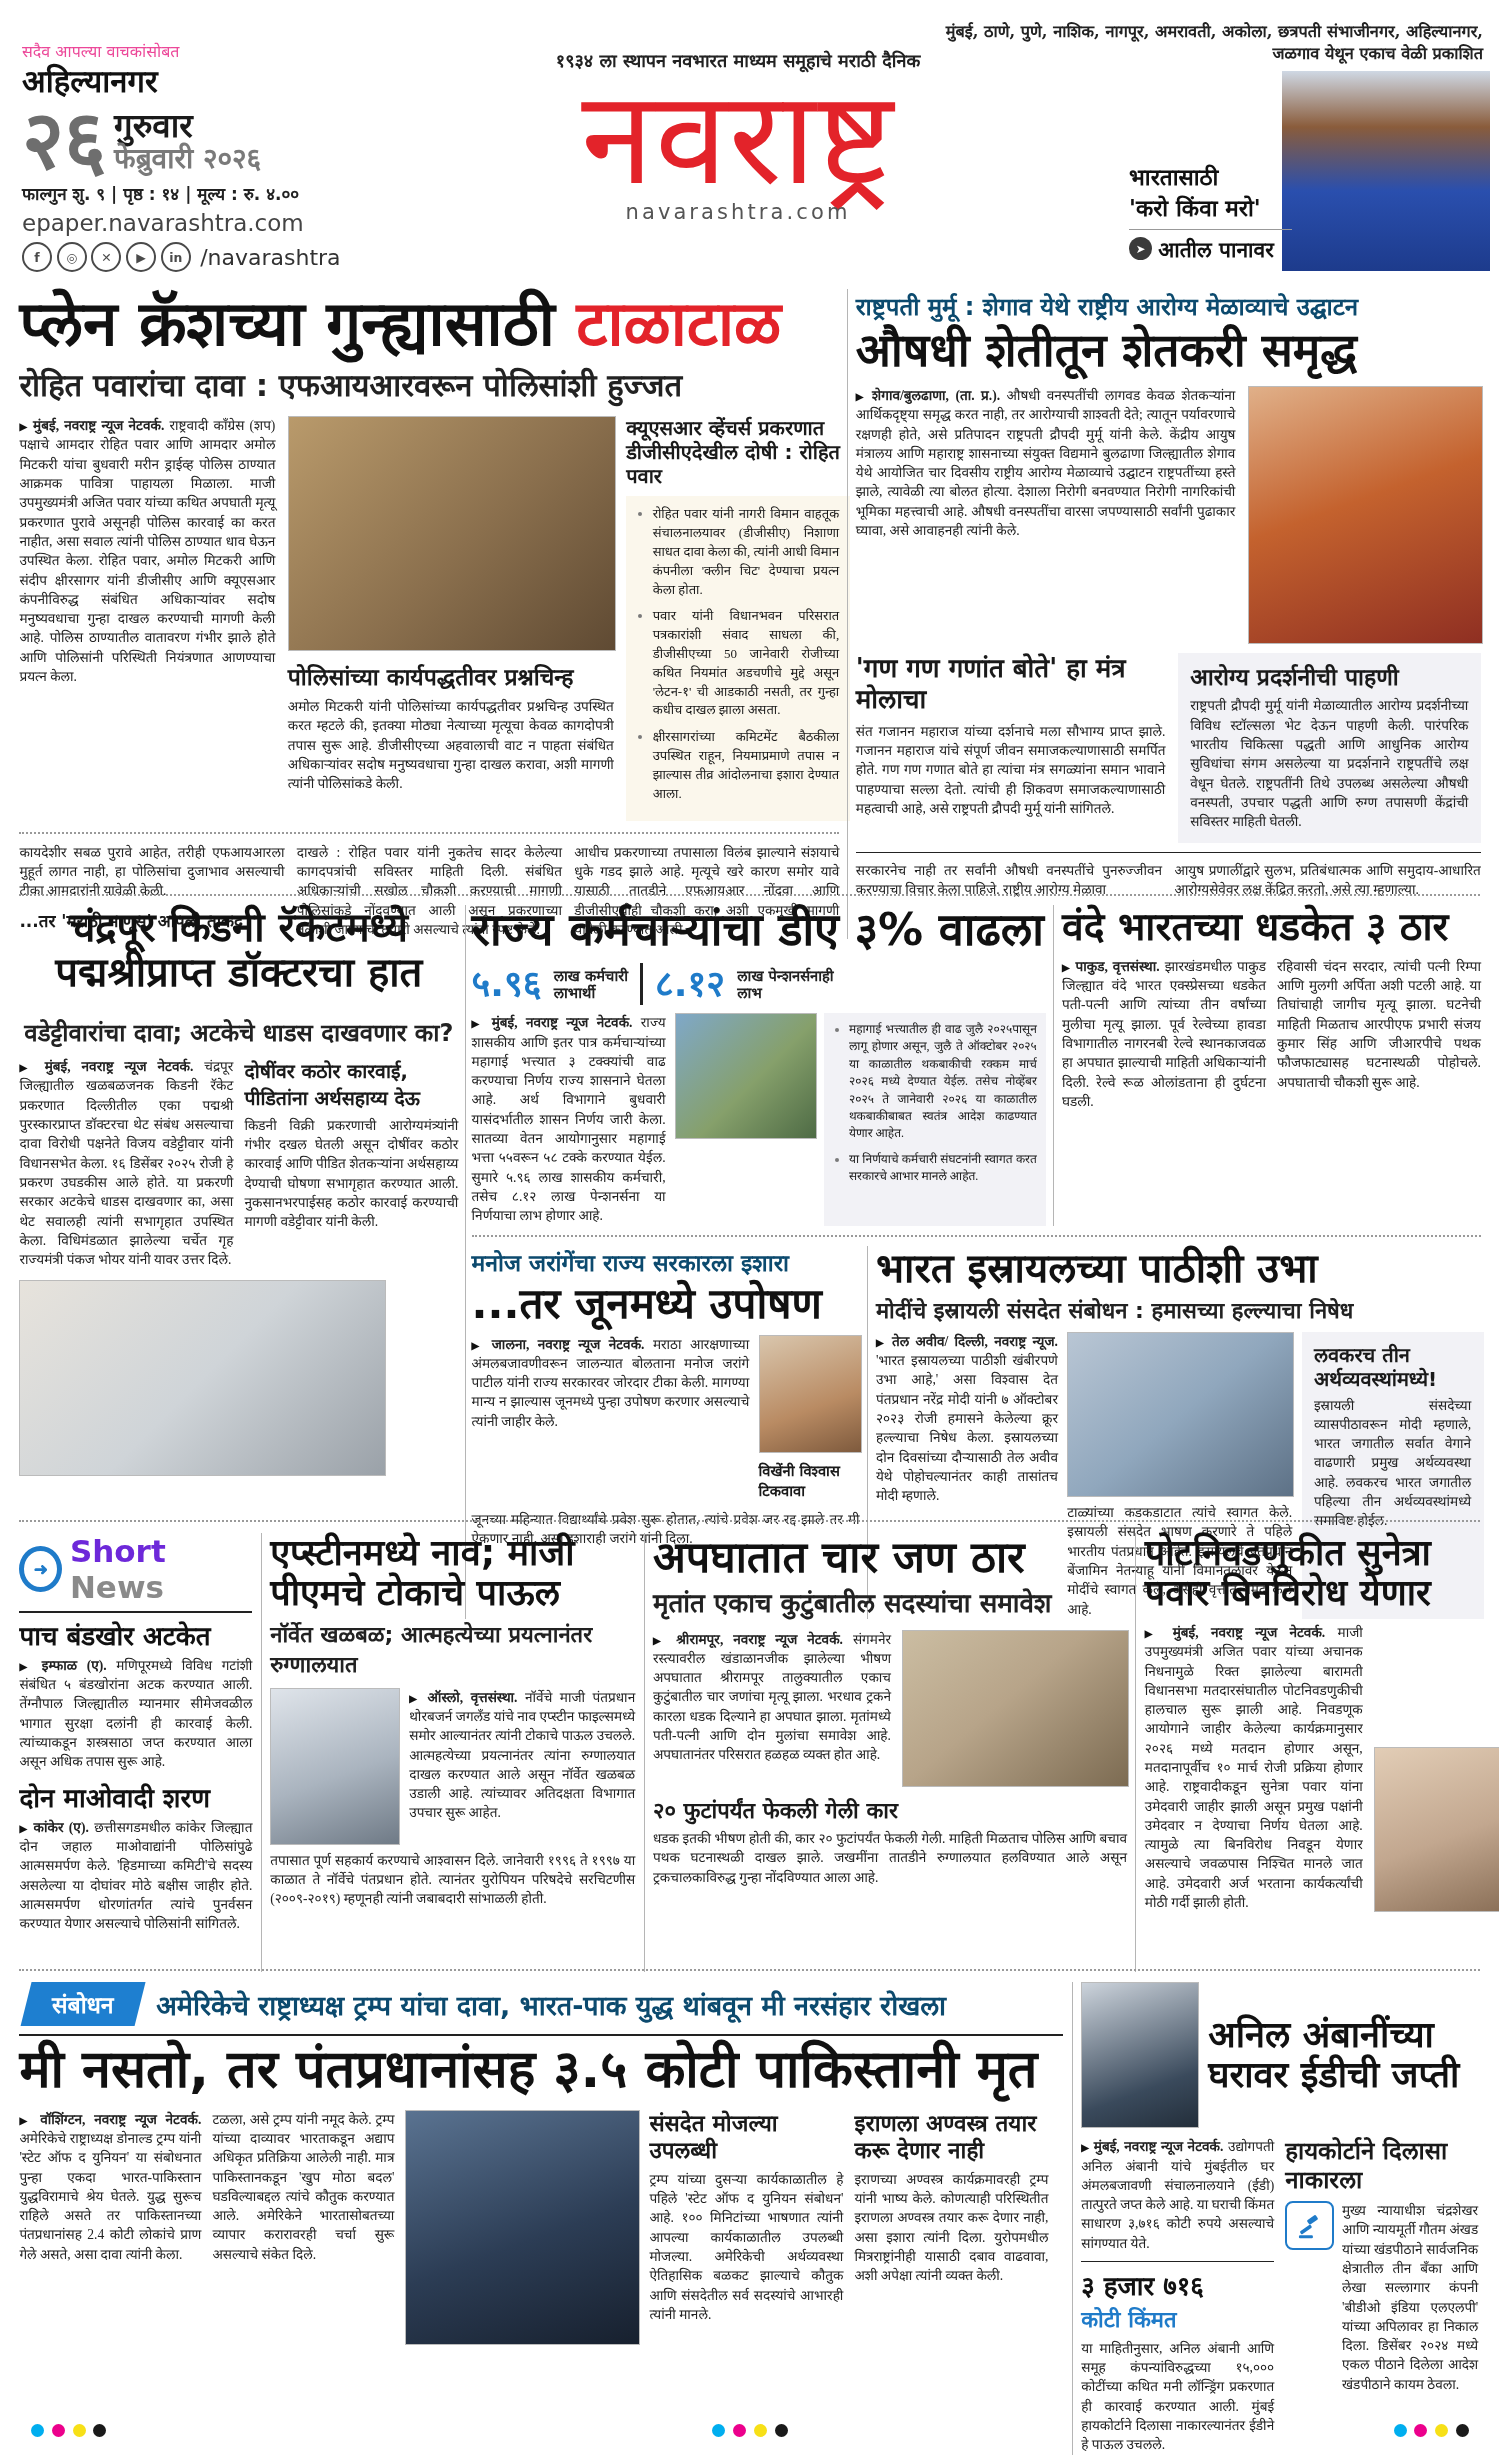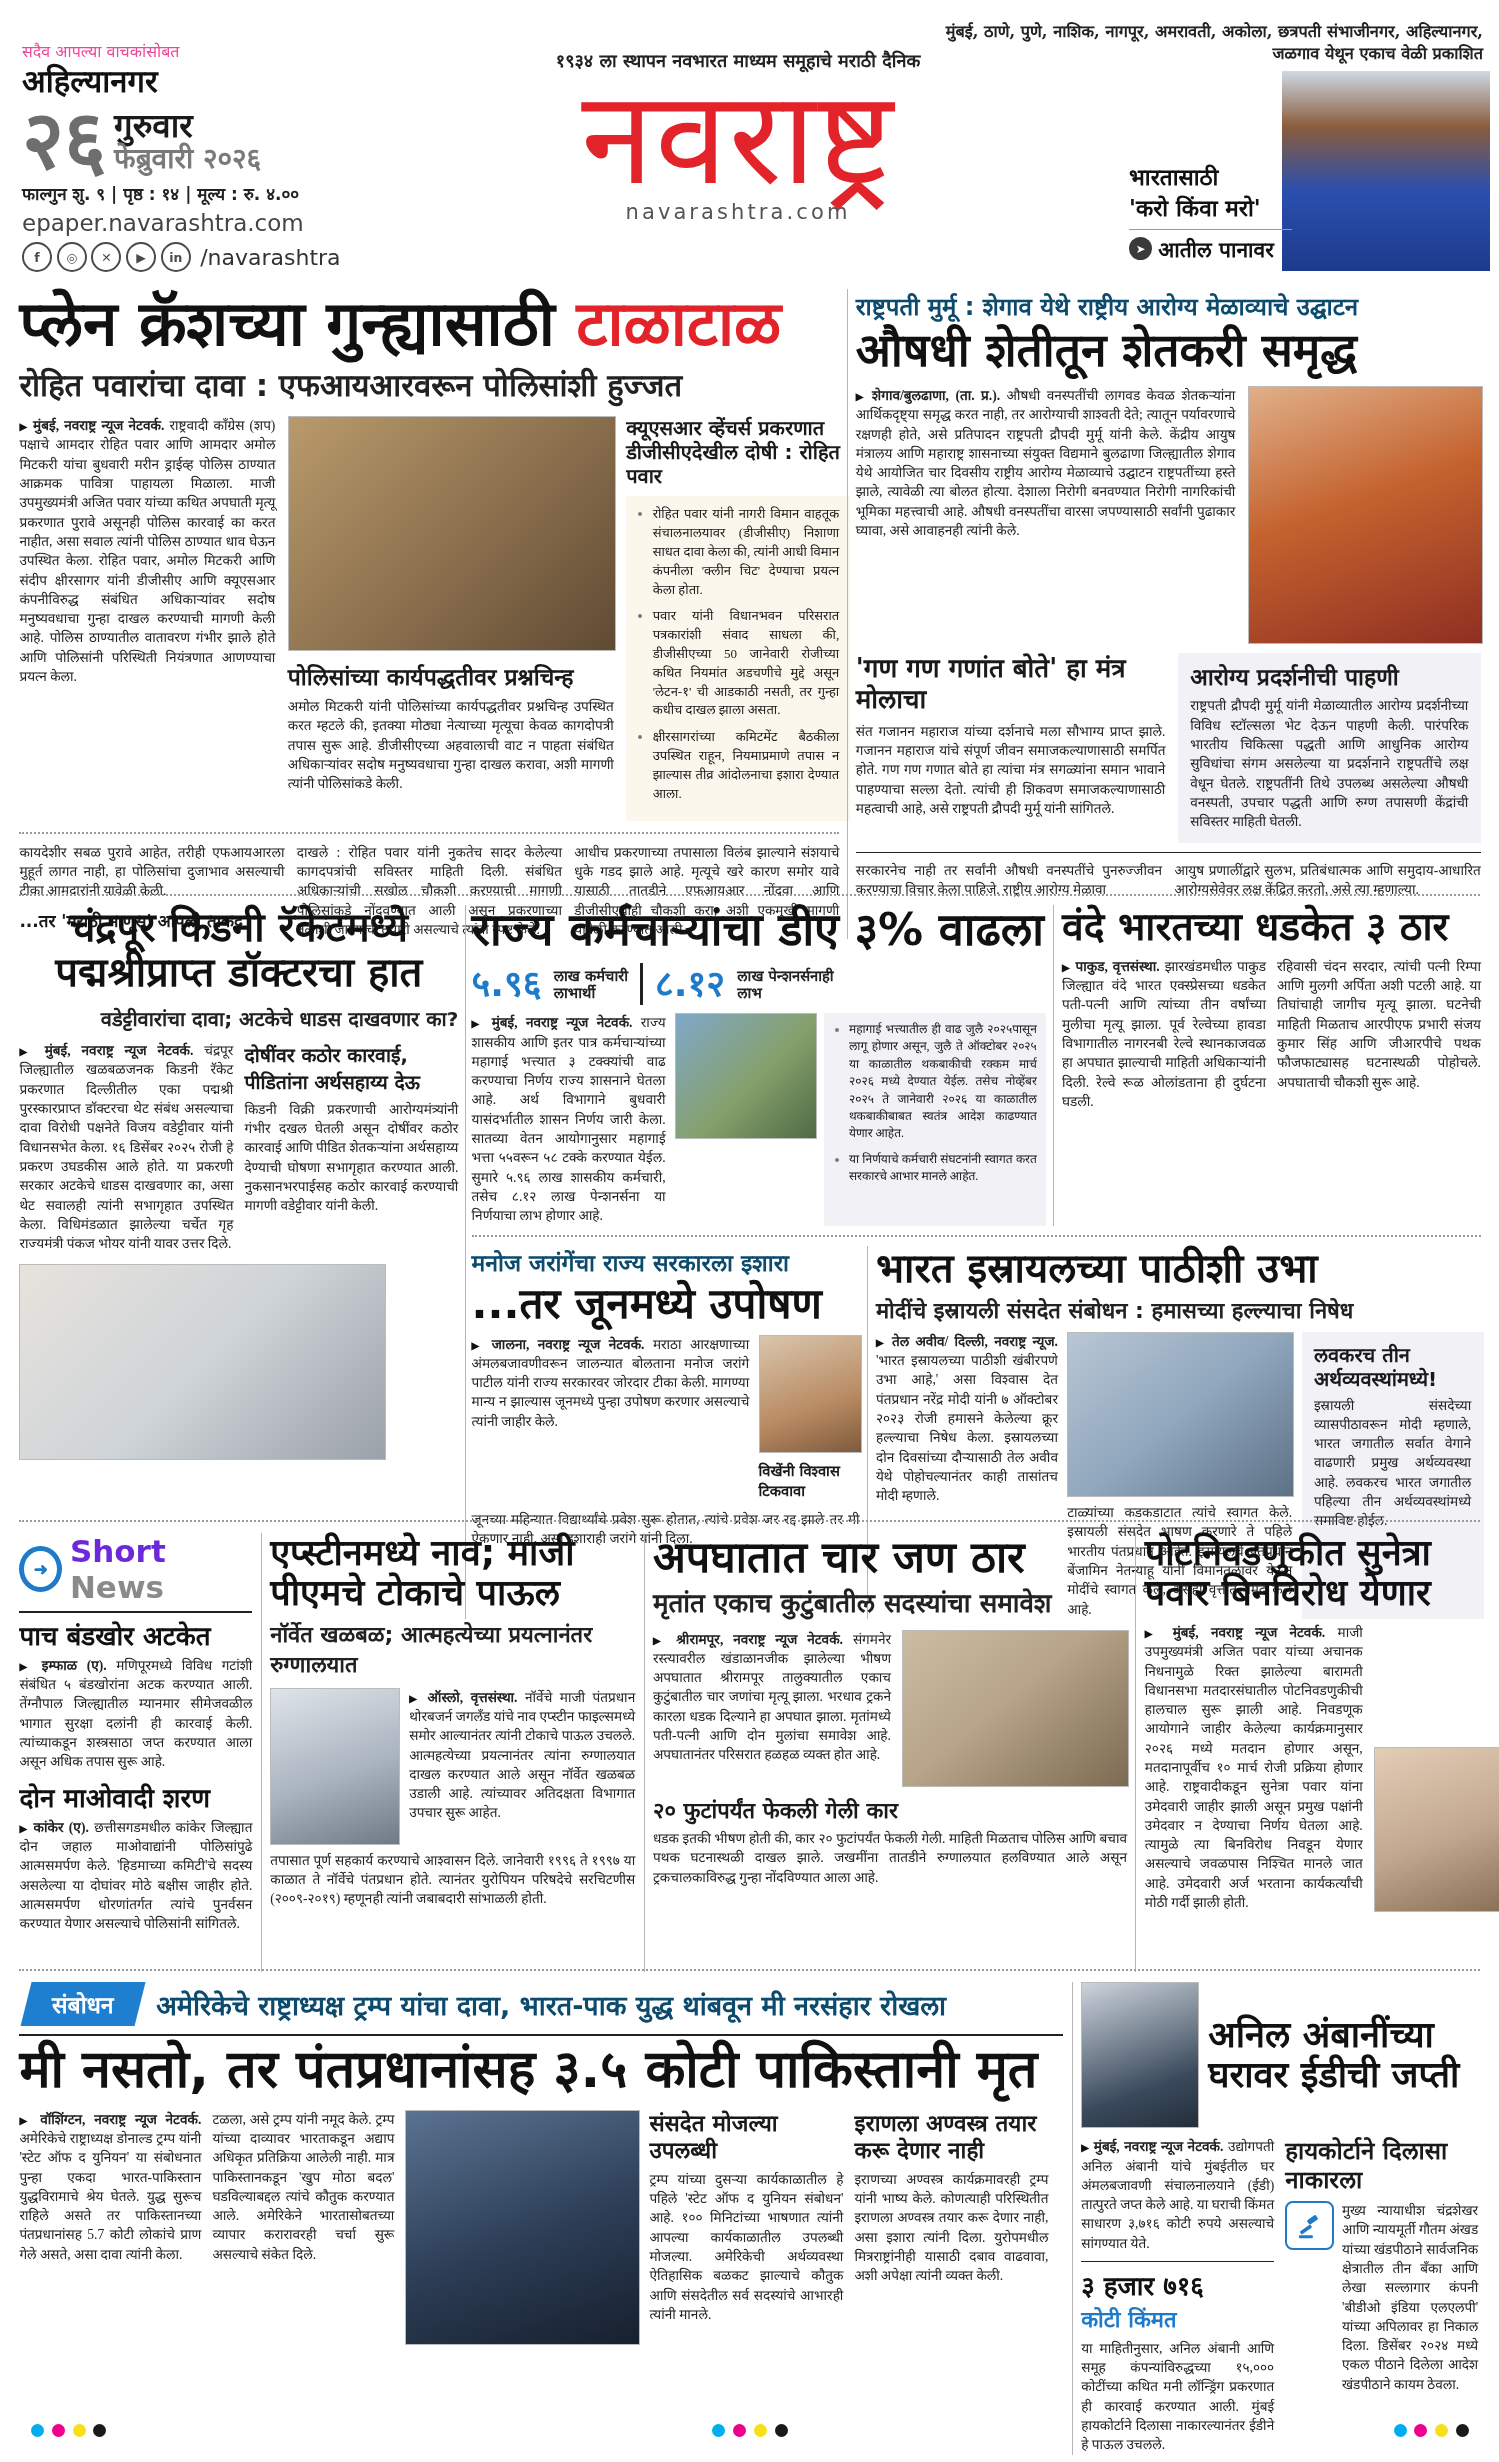--- a/index.html
+++ b/index.html
@@ -150,21 +150,21 @@
         <p class="body-txt">सरकारनेच नाही तर सर्वांनी औषधी वनस्पतींचे पुनरुज्जीवन करण्याचा विचार केला पाहिजे. राष्ट्रीय आरोग्य मेळावा</p>
         <p class="body-txt">आयुष प्रणालींद्वारे सुलभ, प्रतिबंधात्मक आणि समुदाय-आधारित आरोग्यसेवेवर लक्ष केंद्रित करतो, असे त्या म्हणाल्या.</p>
       </div>
     </div>
   </div>
 
   <div class="abs dotted-top" style="left:19.4px;top:894px;width:1461px;height:619px;padding-top:9.3px;display:grid;grid-template-columns:439px 0.8px 1009px;column-gap:6.2px;">
 
     <div>
       <h1 class="hl" style="font-size:40px;text-align:center;">चंद्रपूर किडनी रॅकेटमध्ये पद्मश्रीप्राप्त डॉक्टरचा हात</h1>
-      <h2 class="sub" style="font-size:20px;text-align:right;margin-top:10px;">वडेट्टीवारांचा दावा; अटकेचे धाडस दाखवणार का?</h2>
+      <h2 class="sub" style="font-size:24px;text-align:center;margin-top:20px;">वडेट्टीवारांचा दावा; अटकेचे धाडस दाखवणार का?</h2>
       <div style="display:grid;grid-template-columns:1fr 1fr;column-gap:11px;margin-top:9.3px;">
         <p class="body-txt"><span class="byline">मुंबई, नवराष्ट्र न्यूज नेटवर्क.</span>
           <span>चंद्रपूर जिल्ह्यातील खळबळजनक किडनी रॅकेट प्रकरणात दिल्लीतील एका पद्मश्री पुरस्कारप्राप्त डॉक्टरचा थेट संबंध असल्याचा दावा विरोधी पक्षनेते विजय वडेट्टीवार यांनी विधानसभेत केला. १६ डिसेंबर २०२५ रोजी हे प्रकरण उघडकीस आले होते. या प्रकरणी सरकार अटकेचे धाडस दाखवणार का, असा थेट सवालही त्यांनी सभागृहात उपस्थित केला. विधिमंडळात झालेल्या चर्चेत गृह राज्यमंत्री पंकज भोयर यांनी यावर उत्तर दिले.</span></p>
         <div>
           <h3 class="cross" style="font-size:19.4px;margin-top:0;">दोषींवर कठोर कारवाई, पीडितांना अर्थसहाय्य देऊ</h3>
           <p class="body-txt">किडनी विक्री प्रकरणाची आरोग्यमंत्र्यांनी गंभीर दखल घेतली असून दोषींवर कठोर कारवाई आणि पीडित शेतकऱ्यांना अर्थसहाय्य देण्याची घोषणा सभागृहात करण्यात आली. नुकसानभरपाईसह कठोर कारवाई करण्याची मागणी वडेट्टीवार यांनी केली.</p>
         </div>
       </div>
       <div class="photo" style="width:365px;height:194px;margin-top:11px;background:linear-gradient(135deg,#e7e3dc,#cfd4d8 50%,#9aa1a8);"></div>
     </div>
@@ -305,21 +305,21 @@
 
     <div>
       <div style="display:flex;align-items:center;gap:17px;">
         <span class="tag-flag"><span>संबोधन</span></span>
         <h3 class="kicker" style="font-size:27px;">अमेरिकेचे राष्ट्राध्यक्ष ट्रम्प यांचा दावा, भारत-पाक युद्ध थांबवून मी नरसंहार रोखला</h3>
       </div>
       <div class="sep-line" style="margin:7.8px 0 4.7px;"></div>
       <h1 class="hl" style="font-size:52px;">मी नसतो, तर पंतप्रधानांसह ३.५ कोटी पाकिस्तानी मृत</h1>
       <div style="display:grid;grid-template-columns:182px 182px 233px 194px 194px;column-gap:11px;margin-top:11px;">
         <p class="body-txt"><span class="byline">वॉशिंग्टन, नवराष्ट्र न्यूज नेटवर्क.</span>
-          <span>अमेरिकेचे राष्ट्राध्यक्ष डोनाल्ड ट्रम्प यांनी 'स्टेट ऑफ द युनियन' या संबोधनात पुन्हा एकदा भारत-पाकिस्तान युद्धविरामाचे श्रेय घेतले. युद्ध सुरूच राहिले असते तर पाकिस्तानच्या पंतप्रधानांसह 5.7 कोटी लोकांचे प्राण गेले असते, असा दावा त्यांनी केला.</span></p>
+          <span>अमेरिकेचे राष्ट्राध्यक्ष डोनाल्ड ट्रम्प यांनी 'स्टेट ऑफ द युनियन' या संबोधनात पुन्हा एकदा भारत-पाकिस्तान युद्धविरामाचे श्रेय घेतले. युद्ध सुरूच राहिले असते तर पाकिस्तानच्या पंतप्रधानांसह 2.4 कोटी लोकांचे प्राण गेले असते, असा दावा त्यांनी केला.</span></p>
         <p class="body-txt">टळला, असे ट्रम्प यांनी नमूद केले. ट्रम्प यांच्या दाव्यावर भारताकडून अद्याप अधिकृत प्रतिक्रिया आलेली नाही. मात्र पाकिस्तानकडून 'खुप मोठा बदल' घडविल्याबद्दल त्यांचे कौतुक करण्यात आले. अमेरिकेने भारतासोबतच्या व्यापार करारावरही चर्चा सुरू असल्याचे संकेत दिले.</p>
         <div class="photo" style="width:233px;height:233px;align-self:end;background:linear-gradient(160deg,#5a7391,#2c3d55 55%,#17202e);"></div>
         <div>
           <h3 class="mini-head" style="font-size:22.5px;">संसदेत मोजल्या उपलब्धी</h3>
           <p class="body-txt" style="margin-top:6.2px;">ट्रम्प यांच्या दुसऱ्या कार्यकाळातील हे पहिले 'स्टेट ऑफ द युनियन संबोधन' आहे. १०० मिनिटांच्या भाषणात त्यांनी आपल्या कार्यकाळातील उपलब्धी मोजल्या. अमेरिकेची अर्थव्यवस्था ऐतिहासिक बळकट झाल्याचे कौतुक आणि संसदेतील सर्व सदस्यांचे आभारही त्यांनी मानले.</p>
         </div>
         <div>
           <h3 class="mini-head" style="font-size:22.5px;">इराणला अण्वस्त्र तयार करू देणार नाही</h3>
           <p class="body-txt" style="margin-top:6.2px;">इराणच्या अण्वस्त्र कार्यक्रमावरही ट्रम्प यांनी भाष्य केले. कोणत्याही परिस्थितीत इराणला अण्वस्त्र तयार करू देणार नाही, असा इशारा त्यांनी दिला. युरोपमधील मित्रराष्ट्रांनीही यासाठी दबाव वाढवावा, अशी अपेक्षा त्यांनी व्यक्त केली.</p>
         </div>

